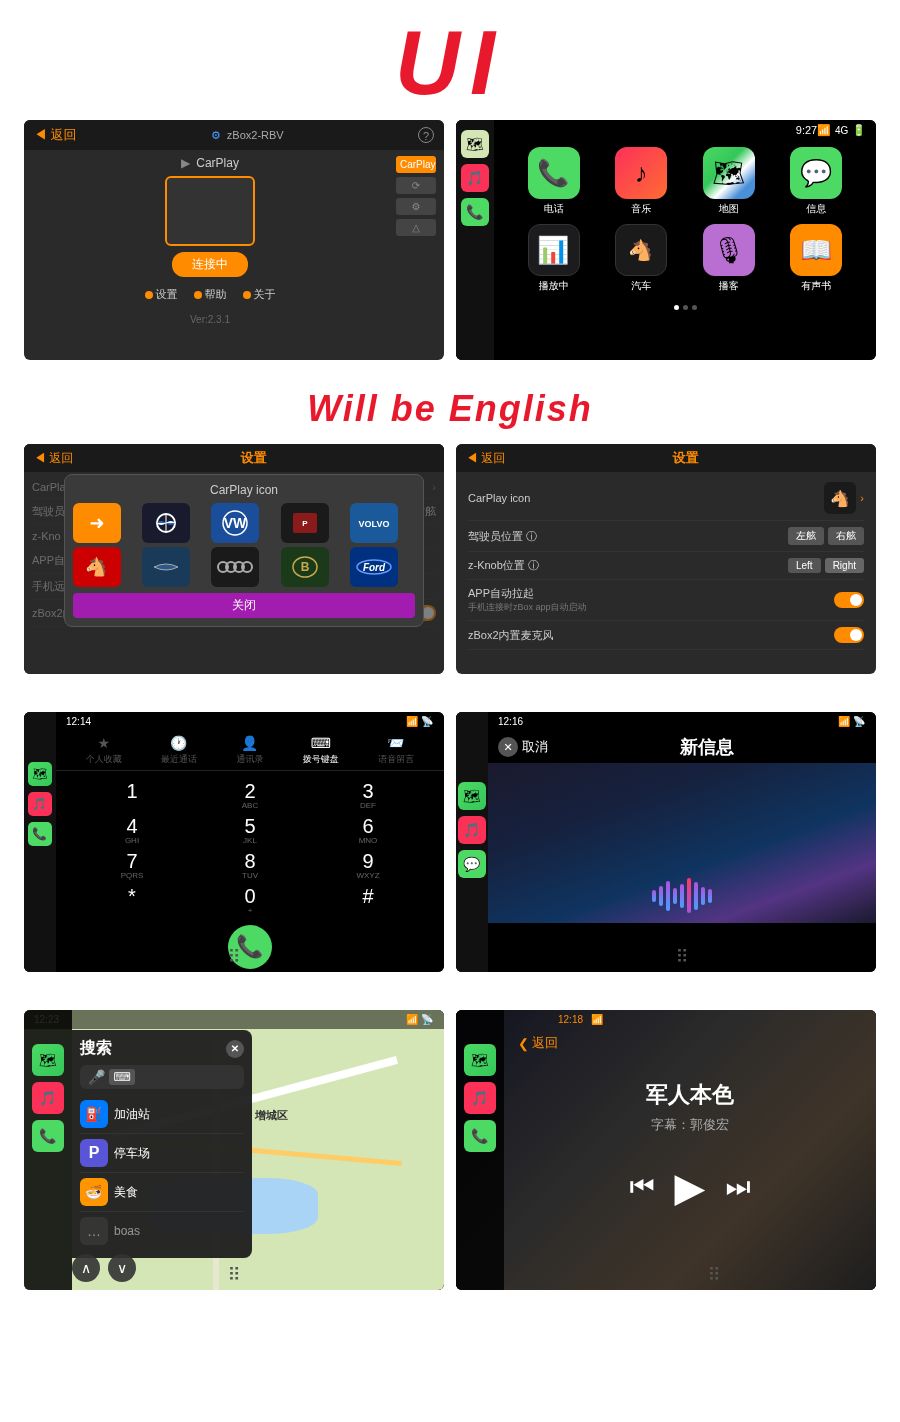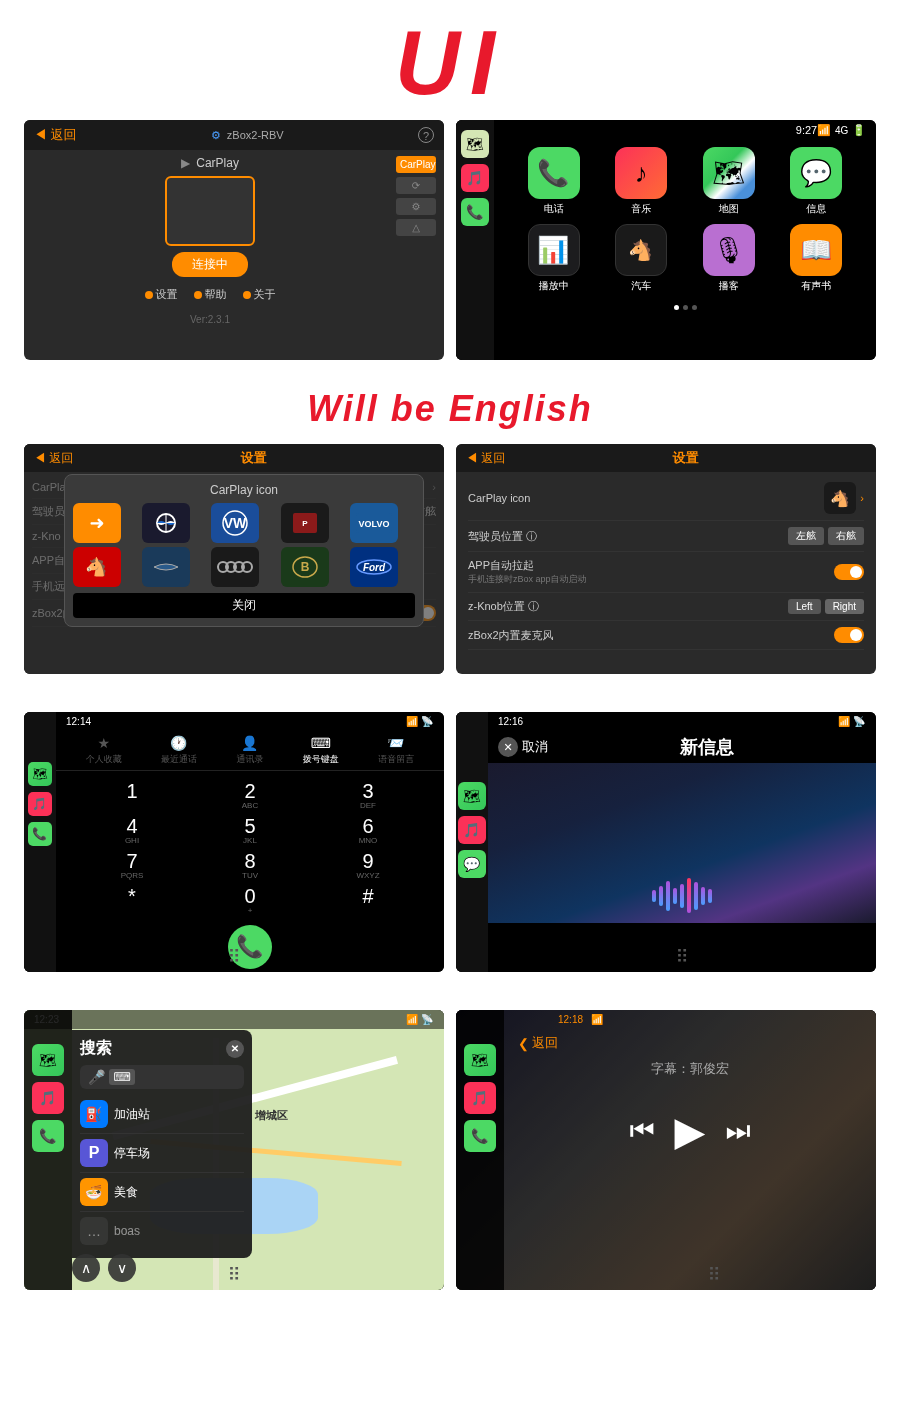--- a/index.html
+++ b/index.html
@@ -287,21 +287,21 @@
       height: 40px;
       border-radius: 6px;
       display: flex;
       align-items: center;
       justify-content: center;
       background: #555;
       font-size: 18px;
     }
     .s3-icon-cell.selected { border: 2px solid #ff8c00; }
     .s3-close-btn {
-      background: #000000;
+      background: #a21caf;
       color: #fff;
       text-align: center;
       padding: 4px;
       border-radius: 4px;
       margin-top: 6px;
       font-size: 12px;
     }
 
     
     .s4 {
@@ -1030,34 +1030,34 @@
 
         <div class="s4-row">
           <span>驾驶员位置 ⓘ</span>
           <div class="s4-row-right">
             <div class="s4-btn">左舷</div>
             <div class="s4-btn">右舷</div>
           </div>
         </div>
 
         <div class="s4-row">
-          <div>
-            <div style="color:#ccc; font-size:11px;">APP自动拉起</div>
-            <div class="s4-sub">手机连接时zBox app自动启动</div>
-          </div>
-          <div class="s4-toggle-on">
-            <div class="s4-toggle-knob"></div>
-          </div>
-        </div>
-
-        <div class="s4-row">
           <span>z-Knob位置 ⓘ</span>
           <div class="s4-row-right">
             <div class="s4-btn">Left</div>
             <div class="s4-btn active">Right</div>
+          </div>
+        </div>
+
+        <div class="s4-row">
+          <div>
+            <div style="color:#ccc; font-size:11px;">APP自动拉起</div>
+            <div class="s4-sub">手机连接时zBox app自动启动</div>
+          </div>
+          <div class="s4-toggle-on">
+            <div class="s4-toggle-knob"></div>
           </div>
         </div>
 
         <div class="s4-row">
           <span>zBox2内置麦克风</span>
           <div class="s4-toggle-on">
             <div class="s4-toggle-knob"></div>
           </div>
         </div>
       </div>
@@ -1284,20 +1284,21 @@
         <div class="s8-header">
           <div style="color:#ff8c00; font-size:10px; position:absolute; left:54px; top:4px; display:flex; gap:2px; align-items:center;">
             <span>12:18</span>
             <span style="margin-left:6px;">📶</span>
           </div>
           <div class="s8-back" style="margin-top: 16px;">
             <span>❮</span>
             <span>返回</span>
           </div>
         </div>
+        <div class="s8-song-title">军人本色</div>
         <div class="s8-subtitle">字幕：郭俊宏</div>
         <div class="s8-controls">
           <div class="s8-ctrl-btn">⏮</div>
           <div class="s8-play-btn">▶</div>
           <div class="s8-ctrl-btn">⏭</div>
         </div>
         <div class="s8-dock">
           <span style="color:#555; font-size:18px;">⠿</span>
         </div>
       </div>

